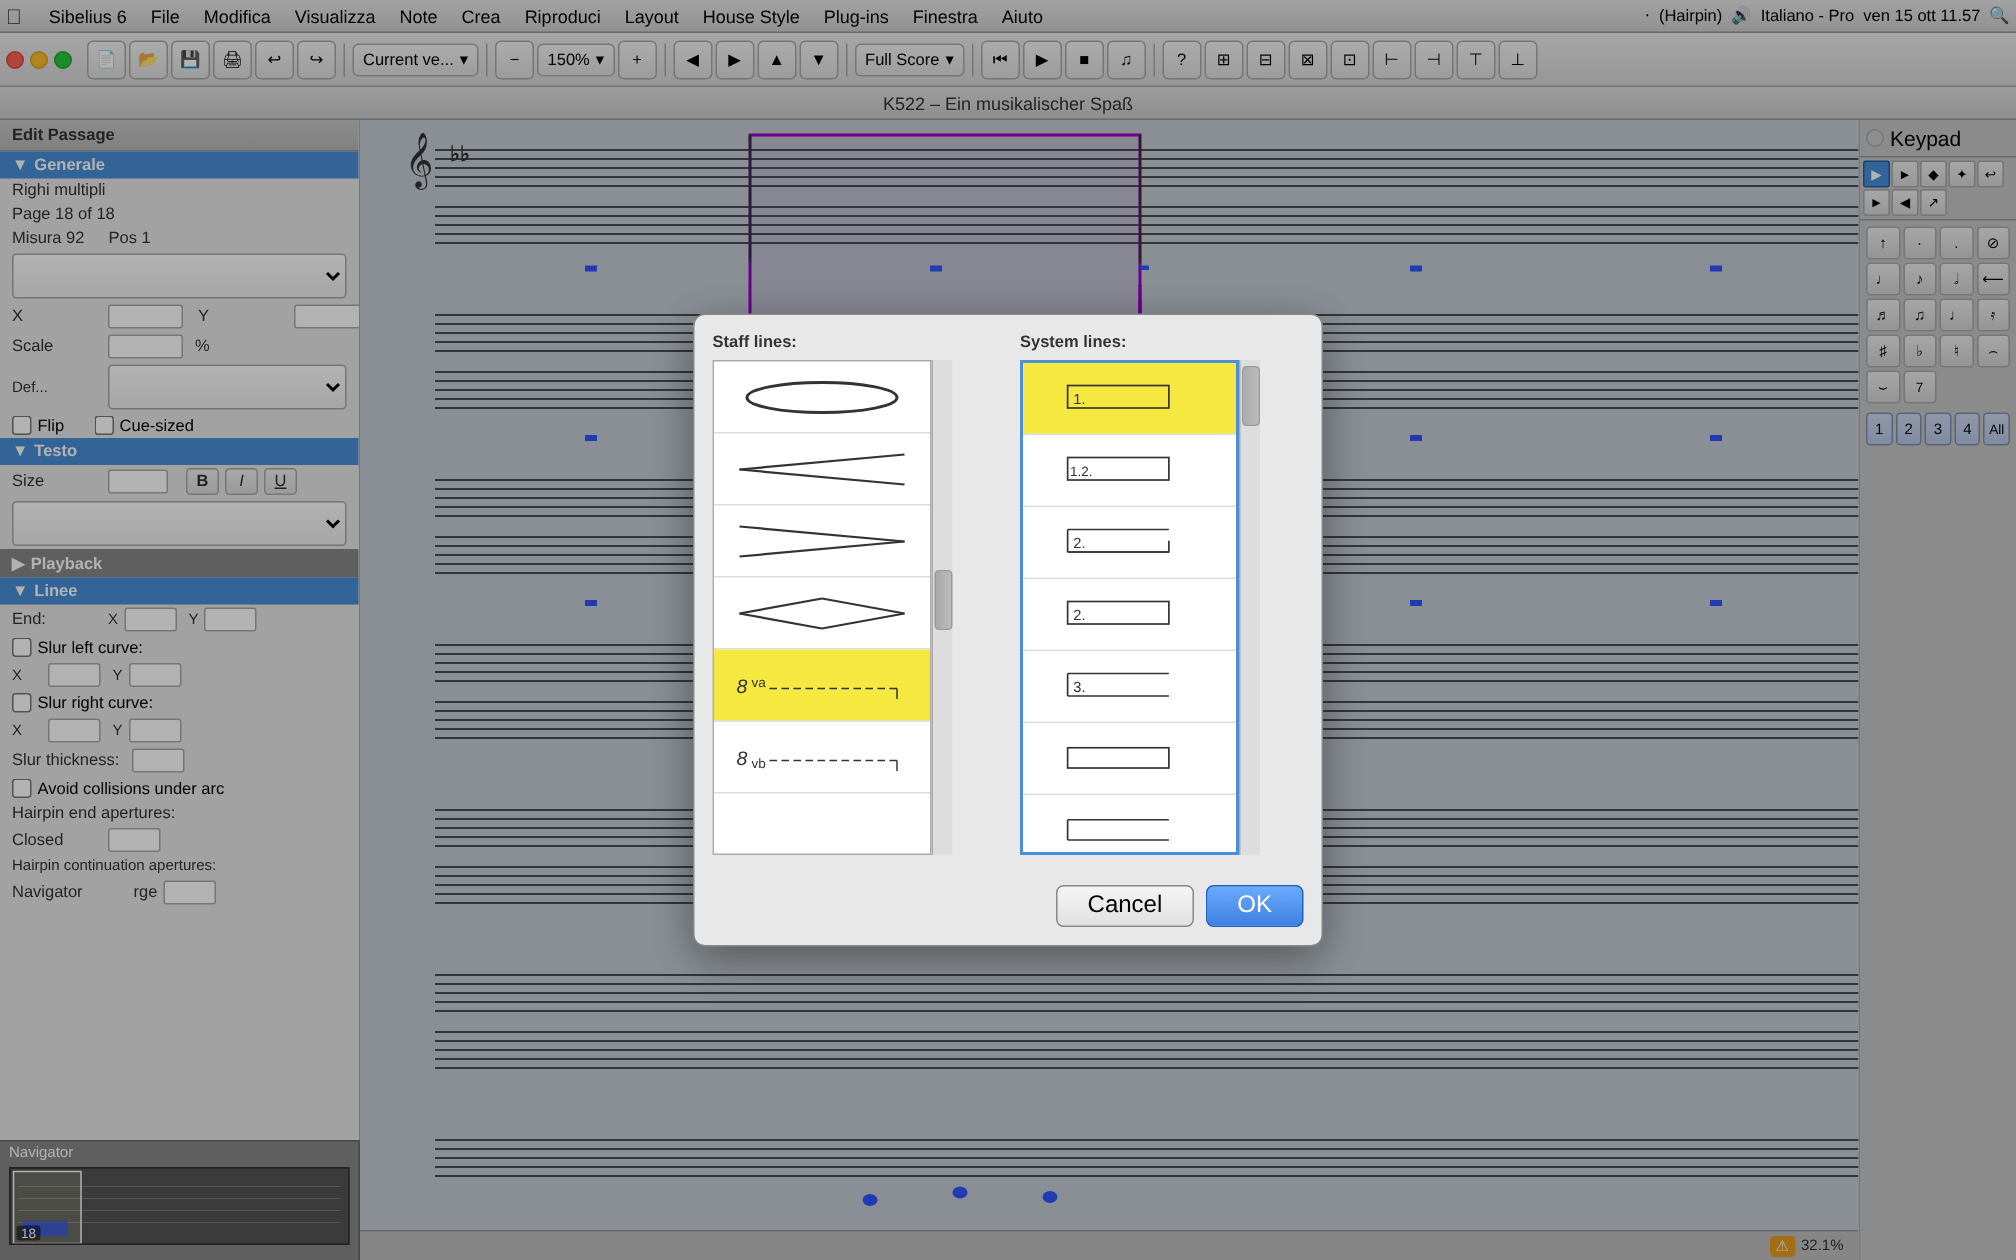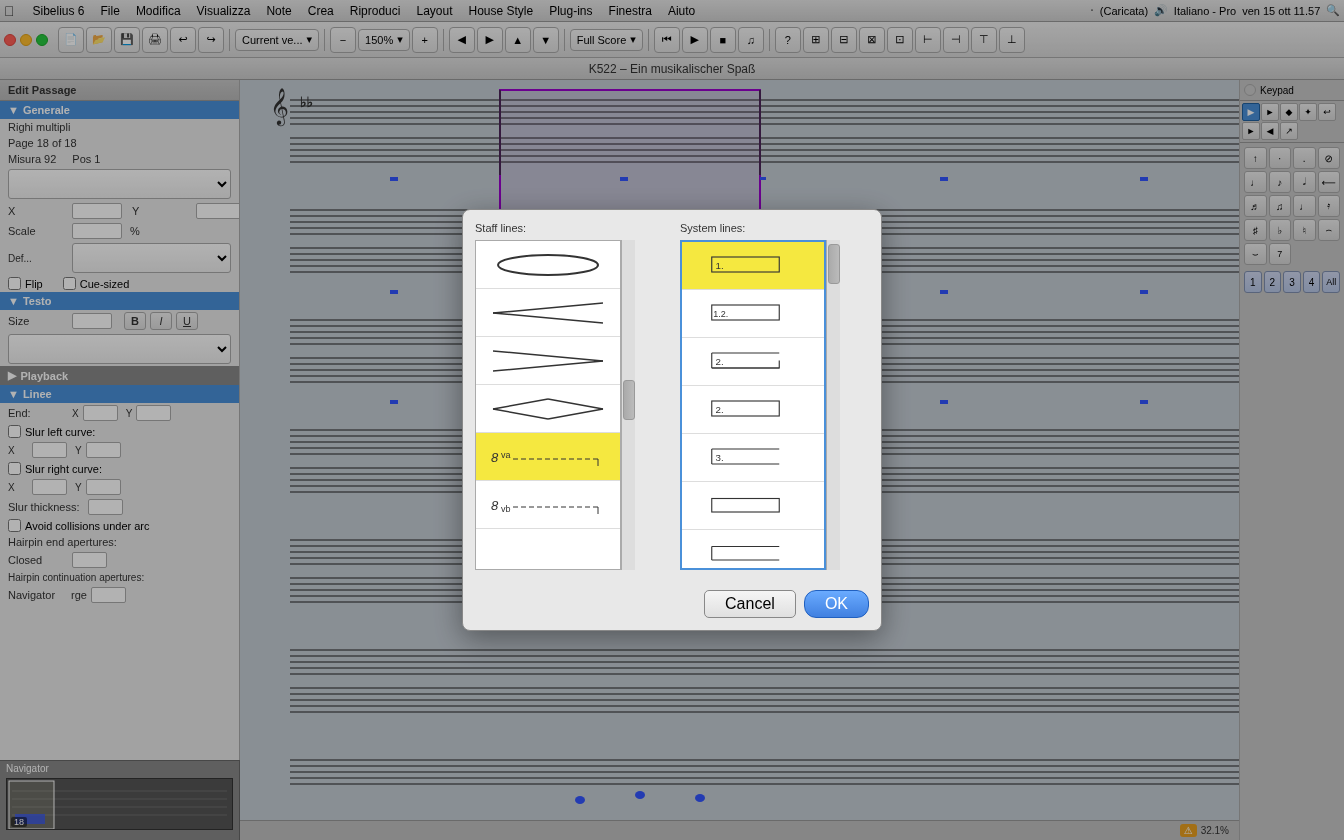--- a/index.html
+++ b/index.html
@@ -300,21 +300,21 @@
       gap: 0;
       padding: 12px;
     }
     .dialog-column {
       flex: 1;
     }
     .dialog-column-title {
       font-size: 11px;
       color: #333;
       margin-bottom: 6px;
-      font-weight: normal;
+      font-weight: bold;
     }
     .lines-list {
       width: 160px;
       height: 330px;
       border: 1px solid #aaa;
       background: white;
       overflow-y: auto;
       position: relative;
     }
     .line-item {
@@ -339,21 +339,20 @@
       border-radius: 5px;
       font-size: 16px;
       cursor: pointer;
       border: 1px solid #888;
       background: linear-gradient(to bottom, #f5f5f5, #e0e0e0);
     }
     .dialog-btn.primary {
       background: linear-gradient(to bottom, #6aabff, #4080e0);
       color: white;
       border-color: #2060c0;
-      border-radius: 12px;
     }
 
     
     .line-svg-item {
       width: 130px;
       height: 30px;
     }
 
     
     #statusbar {
@@ -394,21 +393,21 @@
   <span class="menu-item">Note</span>
   <span class="menu-item">Crea</span>
   <span class="menu-item">Riproduci</span>
   <span class="menu-item">Layout</span>
   <span class="menu-item">House Style</span>
   <span class="menu-item">Plug-ins</span>
   <span class="menu-item">Finestra</span>
   <span class="menu-item">Aiuto</span>
   <div class="menubar-right">
     <span>⋅</span>
-    <span>(Caricata)</span>
+    <span>(Hairpin)</span>
     <span>🔊</span>
     <span>Italiano - Pro</span>
     <span>ven 15 ott  11.57</span>
     <span>🔍</span>
   </div>
 </div>
 
 <div id="toolbar">
 
   <div style="display:flex;gap:4px;margin-right:8px;">
@@ -591,21 +590,21 @@
     </div>
     <div class="panel-row">
       <span style="width:60px;">Closed</span>
       <input class="panel-input" type="text" style="width: 35px;">
     </div>
     <div class="panel-row">
       <span style="font-size:10px;">Hairpin continuation apertures:</span>
     </div>
     <div class="panel-row">
       <span>Navigator</span>
-      <span style="margin-left:12px;">rge</span>
+      <span style="margin-left:30px;">rge</span>
       <input class="panel-input" type="text" style="width: 35px;">
     </div>
   </div>
 
   <div id="score-area">
 
     <div style="position:absolute; top:0; left:0; right:0; bottom:0; background:#c5cdd5;">
 
       <svg width="100%" height="100%" style="position:absolute;top:0;left:0;">
 
@@ -727,21 +726,21 @@
 
     <div id="statusbar">
       <span class="zoom-badge">⚠</span>
       <span class="status-pct">32.1%</span>
     </div>
   </div>
 
   <div id="right-panel">
     <div style="display:flex;align-items:center;padding:4px;gap:4px;border-bottom:1px solid #999;">
       <div style="width:12px;height:12px;border-radius:50%;background:#ccc;border:1px solid #aaa;"></div>
-      <span style="font-size:10px;">Keypad</span>
+      <span style="font-size:14px;">Keypad</span>
     </div>
 
     <div class="keypad-toolbar">
       <div class="keypad-toolbar-btn active">▶</div>
       <div class="keypad-toolbar-btn">►</div>
       <div class="keypad-toolbar-btn">◆</div>
       <div class="keypad-toolbar-btn">✦</div>
       <div class="keypad-toolbar-btn">↩</div>
       <div class="keypad-toolbar-btn">►</div>
       <div class="keypad-toolbar-btn">◀</div>

